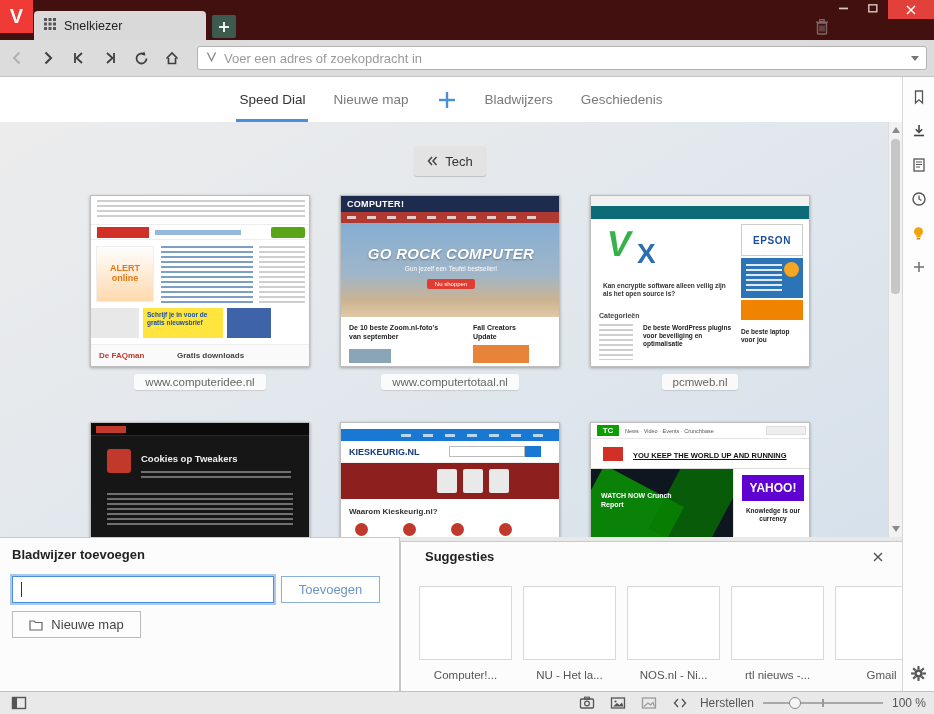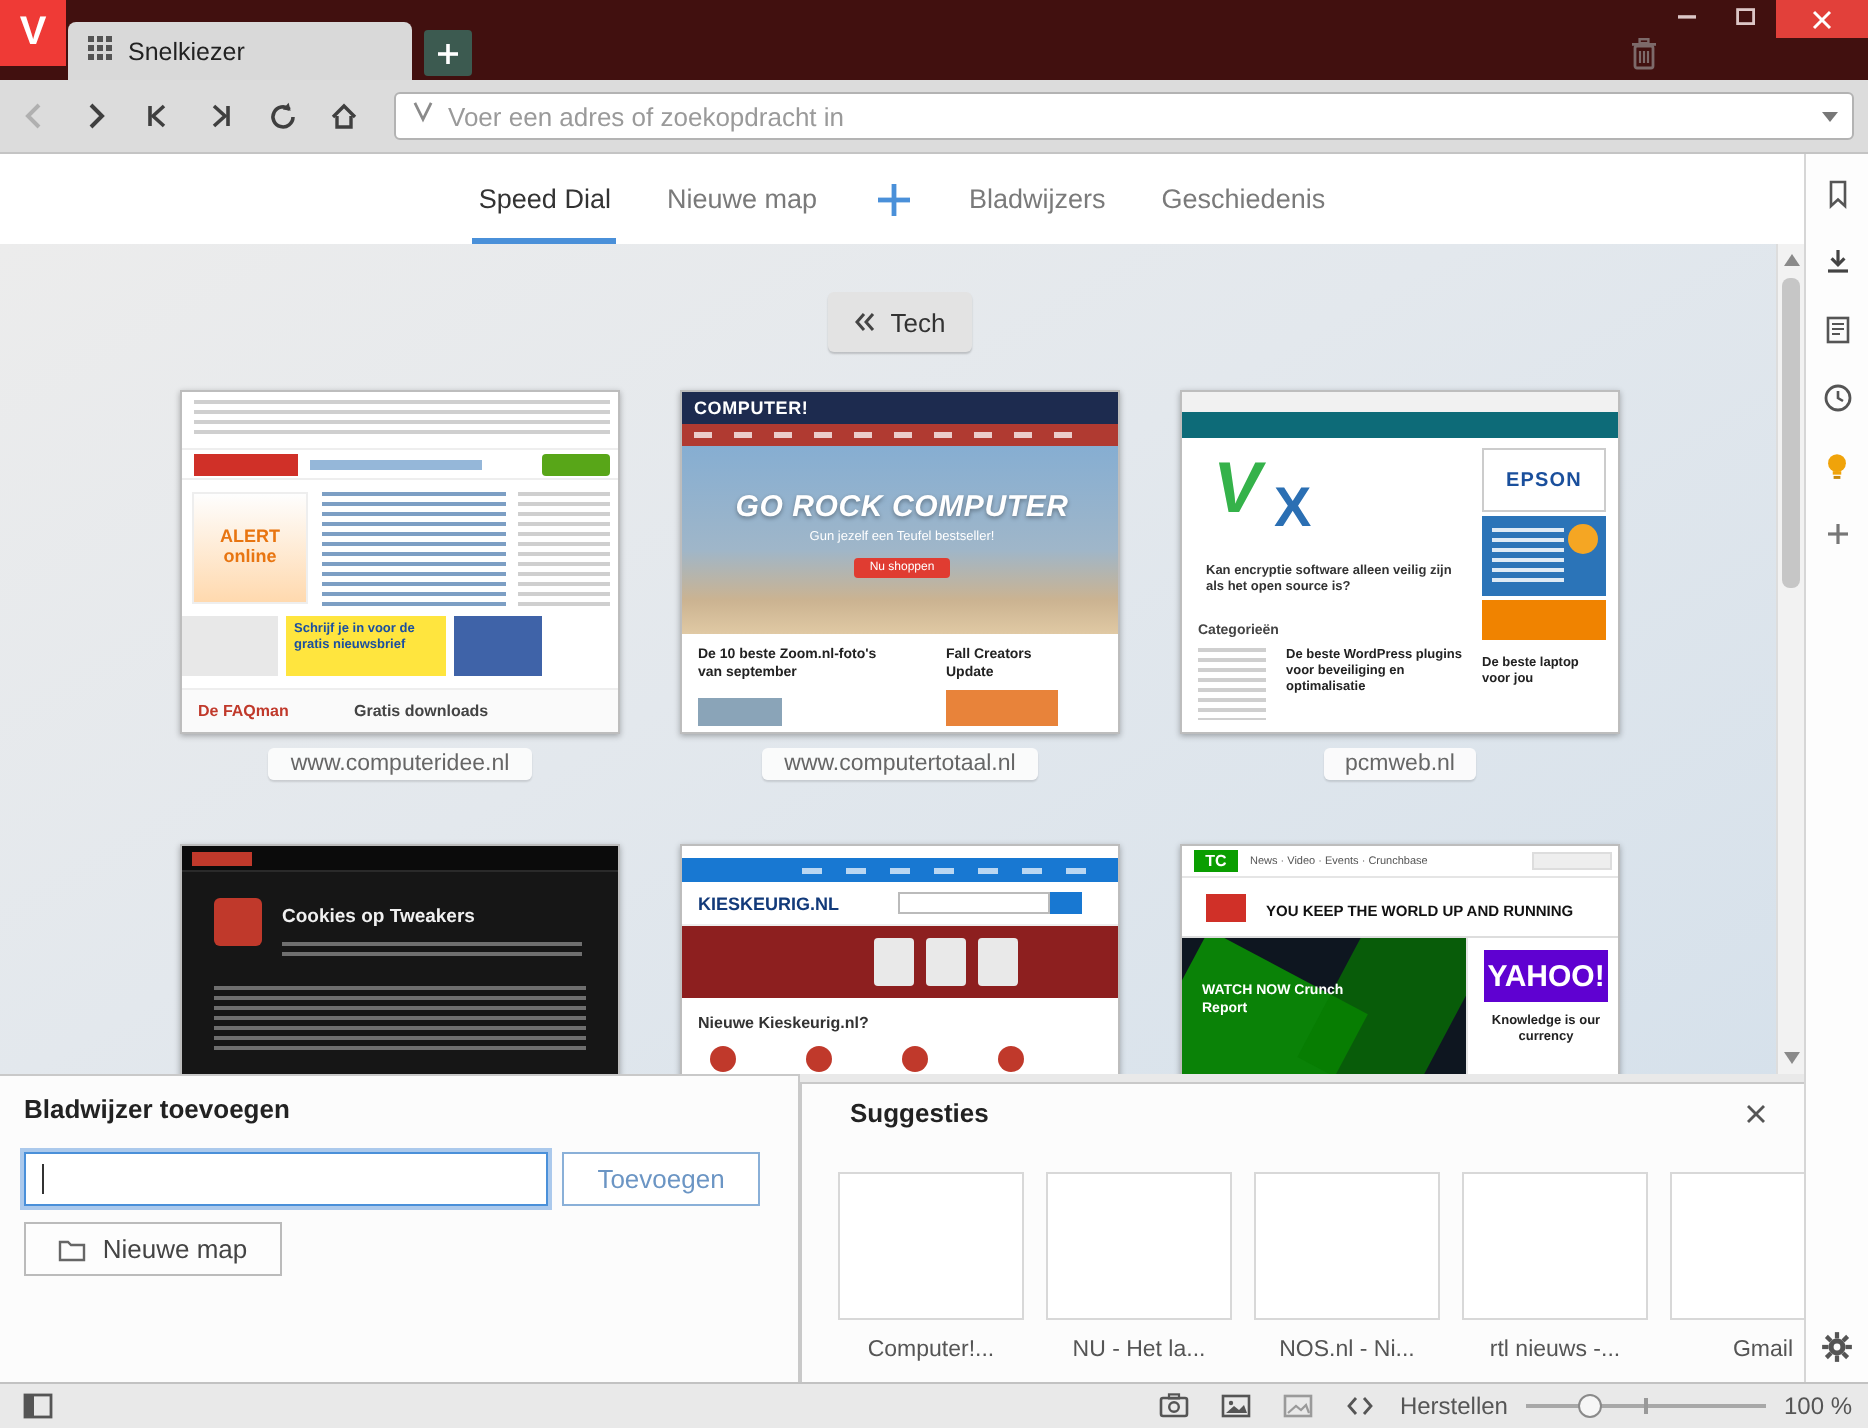--- a/index.html
+++ b/index.html
@@ -133,27 +133,27 @@
   .kk-ic { position:absolute; top:100px; width:13px; height:13px; border-radius:50%; background:#c0392b; }
   .ki1{left:14px} .ki2{left:62px} .ki3{left:110px} .ki4{left:158px}
 
   
   .tc-header { position:absolute; left:0; top:0; width:220px; height:16px; background:#fff; border-bottom:1px solid #e5e5e5; }
   .tc-logo { position:absolute; left:6px; top:2px; width:22px; height:11px; background:#0a9e01; color:#fff; font-weight:bold; font-size:8px; display:flex; align-items:center; justify-content:center; }
   .tc-menu { position:absolute; left:34px; top:5px; font-size:5.5px; color:#555; white-space:nowrap; }
   .tc-searchbox { position:absolute; right:5px; top:3px; width:40px; height:9px; background:#eee; border:1px solid #ddd; }
   .tc-banner { position:absolute; left:0; top:16px; width:220px; height:30px; background:#fff; border-bottom:1px solid #ddd; }
   .tc-bannerlogo { position:absolute; left:12px; top:8px; width:20px; height:14px; background:#d03028; }
-  .tc-bannertext { position:absolute; left:42px; top:12px; font-size:7.5px; font-weight:bold; color:#111; white-space:nowrap; }
+  .tc-bannertext { position:absolute; left:42px; top:12px; font-size:7.5px; font-weight:bold; color:#111; white-space:nowrap;text-decoration:underline; }
   .tc-dark { position:absolute; left:0; top:46px; width:142px; height:126px; background:#0e1620; overflow:hidden; }
   .tc-green1 { position:absolute; left:-20px; top:10px; width:90px; height:120px; background:#0a9e01; opacity:.8; transform:rotate(28deg); }
   .tc-green2 { position:absolute; left:80px; top:-30px; width:60px; height:110px; background:#067a00; opacity:.7; transform:rotate(28deg); }
   .tc-watch { position:absolute; left:10px; top:22px; font-size:7px; font-weight:bold; color:#fff; z-index:2; width:90px; line-height:1.3; }
   .tc-right { position:absolute; left:142px; top:46px; width:78px; height:126px; background:#fff; border-left:1px solid #e5e5e5; }
-  .tc-yahoo { position:absolute; left:8px; top:6px; width:62px; height:26px; background:#5f01d1; color:#fff; font-weight:bold; font-size:15px; display:flex; align-items:center; justify-content:center; }
+  .tc-yahoo { position:absolute; left:8px; top:6px; width:62px; height:26px; background:#5f01d1; color:#fff; font-weight:bold; font-size:12px; display:flex; align-items:center; justify-content:center; }
   .tc-tagline { position:absolute; left:8px; top:38px; width:62px; font-size:6.5px; font-weight:bold; color:#222; text-align:center; line-height:1.25; }
 
   
   .bookmark-panel { position:absolute; left:0; top:537px; width:400px; height:154px; background:#fcfcfc; border-top:1px solid #c9c9c9; border-right:1px solid #c9c9c9; }
   .bk-title { position:absolute; left:12px; top:9px; font-size:13px; font-weight:bold; color:#222; }
   .bk-input-wrap { position:absolute; left:12px; top:38px; width:262px; height:27px; background:#fff; border:1px solid #4a90d9; box-shadow:0 0 0 2px rgba(90,150,220,.5); }
   .bk-input { width:100%; height:100%; border:none; outline:none; padding:0 7px; font-size:13px; color:#333; background:transparent; }
   .bk-caret { position:absolute; left:8px; top:5px; width:1px; height:15px; background:#333; }
   .bk-add { position:absolute; left:281px; top:38px; width:99px; height:27px; background:#fff; border:1px solid #8ab0d8; color:#6b95c4; font-size:13px; }
   .bk-folder { position:absolute; left:12px; top:73px; width:129px; height:27px; background:#fdfdfd; border:1px solid #bbb; color:#444; font-size:13px; display:flex; align-items:center; justify-content:center; gap:8px; }
@@ -462,21 +462,21 @@
         <div class="kk-logorow">
           <span class="kk-logo">KIESKEURIG.NL</span>
           <span class="kk-search"></span>
           <span class="kk-searchbtn"></span>
         </div>
         <div class="kk-banner">
           <span class="kk-app1"></span>
           <span class="kk-app2"></span>
           <span class="kk-app3"></span>
         </div>
-        <span class="kk-why">Nieuwe Kieskeurig.nl?</span>
+        <span class="kk-why">Waarom Kieskeurig.nl?</span>
         <span class="kk-ic ki1"></span>
         <span class="kk-ic ki2"></span>
         <span class="kk-ic ki3"></span>
         <span class="kk-ic ki4"></span>
       </div>
     </figure>
 
     <figure class="dial d6">
       <div class="thumb">
         <div class="tc-header">

